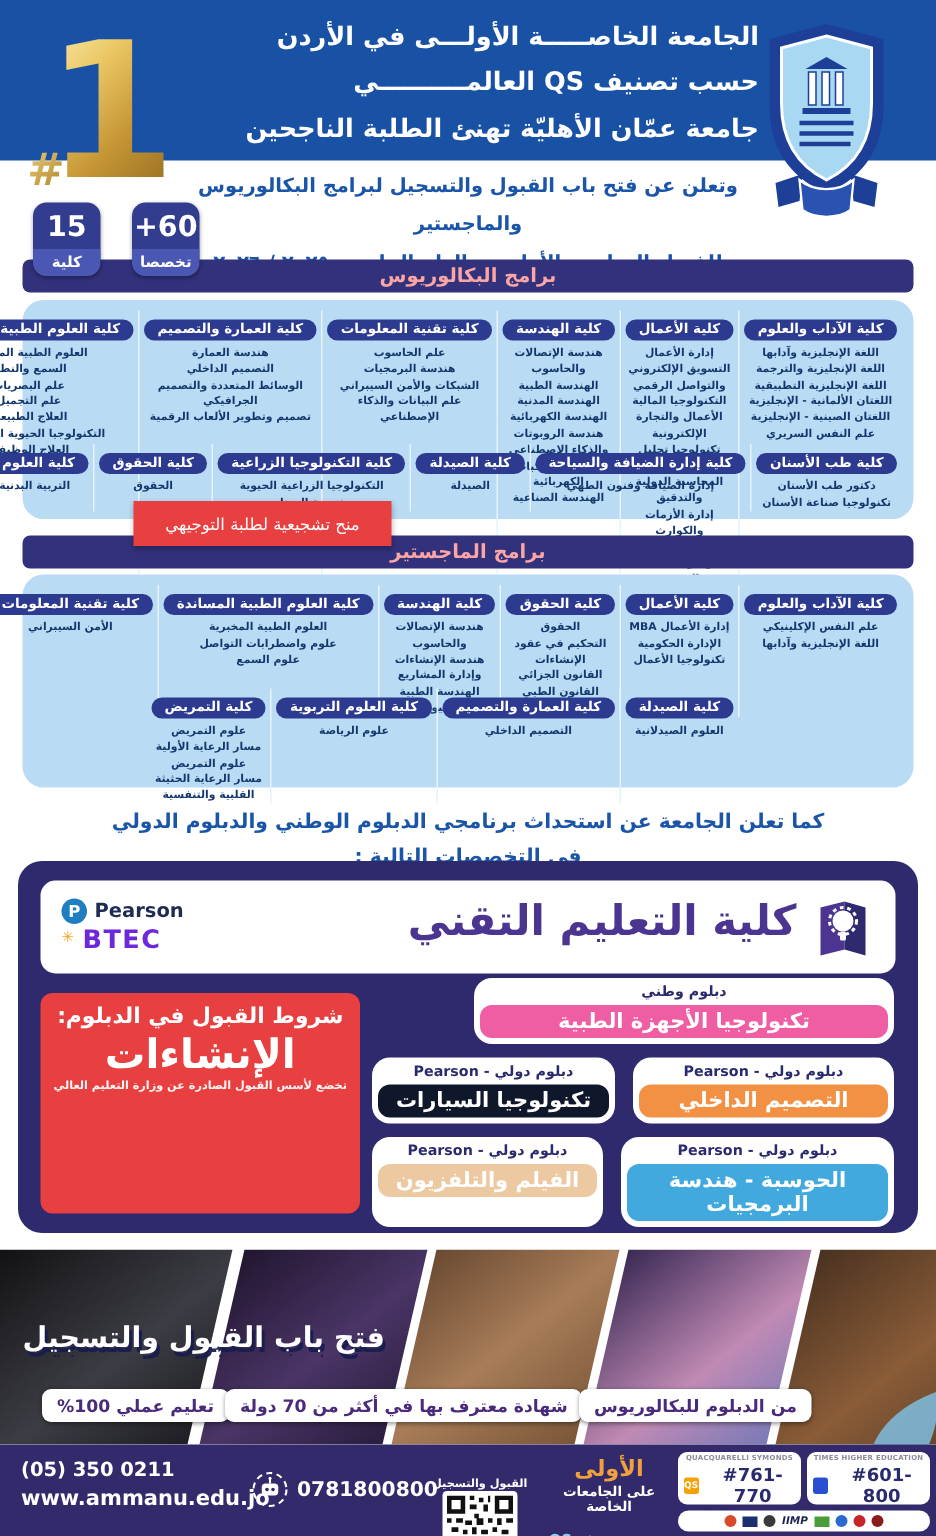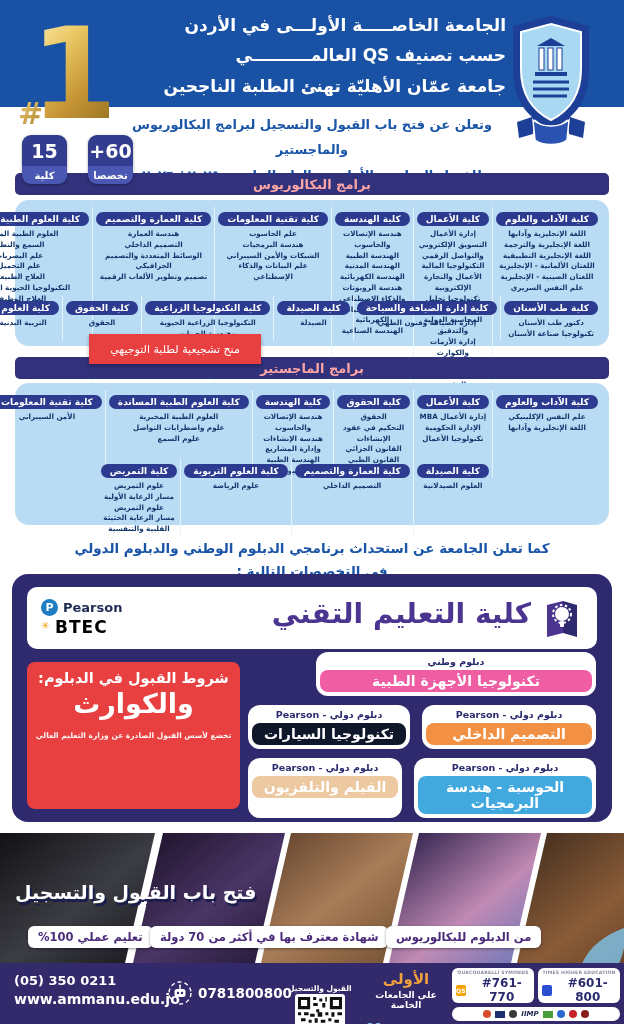--- a/index.html
+++ b/index.html
@@ -47,30 +47,30 @@
   
   .dip-announce{position:absolute;top:537px;left:0;width:624px;text-align:center;color:#1a55a8;
                 font-weight:bold;font-size:13.5px;line-height:1.7;}
   .tech-panel{position:absolute;top:574px;left:12px;width:600px;height:248px;background:#2f296e;border-radius:16px;}
   .tech-head{position:absolute;top:13px;left:15px;right:15px;height:62px;background:#fff;border-radius:10px;
              display:flex;align-items:center;justify-content:space-between;padding:0 14px;}
   .pearson-block{display:flex;flex-direction:column;gap:1px;}
   .p-row{display:flex;align-items:center;gap:5px;color:#1d2b55;font-weight:bold;font-size:13px;}
   .p-circle{width:17px;height:17px;border-radius:50%;background:#1f7ec2;color:#fff;font-size:11px;font-weight:bold;
             display:flex;align-items:center;justify-content:center;}
-  .btec{color:#000000;font-weight:bold;font-size:17px;letter-spacing:1px;padding-left:14px;position:relative;}
+  .btec{color:#6d28d9;font-weight:bold;font-size:17px;letter-spacing:1px;padding-left:14px;position:relative;}
   .btec::before{content:"✳";position:absolute;left:0;top:3px;font-size:10px;color:#f5a623;}
   .tech-title-wrap{display:flex;gap:10px;}
   .tech-title{color:#4b3590;font-weight:bold;font-size:28px;}
   .cond-box{position:absolute;top:88px;left:15px;width:213px;height:147px;background:#e84040;border-radius:8px;
             color:#fff;text-align:center;padding:8px 6px;}
   .cond-title{font-weight:bold;font-size:14.5px;}
   .cond-big{font-weight:bold;font-size:27px;margin-top:6px;}
   .cond-big2{font-weight:bold;font-size:27px;margin-top:2px;}
-  .cond-note{font-weight:bold;font-size:7.5px;margin-top:12px;opacity:.95;}
+  .cond-note{font-weight:bold;font-size:7.5px;opacity:.95;}
   .dip-rows{position:absolute;top:78px;left:236px;right:16px;display:flex;flex-direction:column;gap:9px;}
   .dip-row{display:flex;gap:12px;justify-content:flex-start;}
   .dpill{background:#fff;border-radius:12px;padding:3px 4px 4px;text-align:center;}
   .dpill-type{color:#2a2a6e;font-weight:bold;font-size:9.5px;margin:1px 0 3px;}
   .dpill-name{border-radius:8px;color:#fff;font-weight:bold;font-size:14px;padding:3px 4px;}
   .dp-wide{width:280px;}
   .dp-a{width:174px;} .dp-b{width:162px;} .dp-c{width:182px;} .dp-d{width:154px;}
 
   
   .photos{position:absolute;top:833px;left:0;width:624px;height:130px;background:#fff;overflow:hidden;}
@@ -377,21 +377,21 @@
           <circle cx="21" cy="17" r="7" fill="#ffffff"></circle>
           <circle cx="21" cy="17" r="9" fill="none" stroke="#ffffff" stroke-width="2" stroke-dasharray="2.5 2.5"></circle>
           <rect x="19" y="24" width="4" height="6" rx="1" fill="#ffffff"></rect>
         </svg>
         <span class="tech-title">كلية التعليم التقني</span>
       </div>
     </div>
 
     <div class="cond-box rtl">
       <div class="cond-title">شروط القبول في الدبلوم:</div>
-      <div class="cond-big2">والكوارث</div>
+      <div class="cond-big2">الإنشاءات</div>
       <div class="cond-note">تخضع لأسس القبول الصادرة عن وزارة التعليم العالي</div>
     </div>
 
     <div class="dip-rows">
       <div class="dip-row rtl">
         <div class="dpill dp-wide">
           <div class="dpill-type">دبلوم وطني</div>
           <div class="dpill-name" style="background: rgb(239, 93, 162);">تكنولوجيا الأجهزة الطبية</div>
         </div>
       </div>

